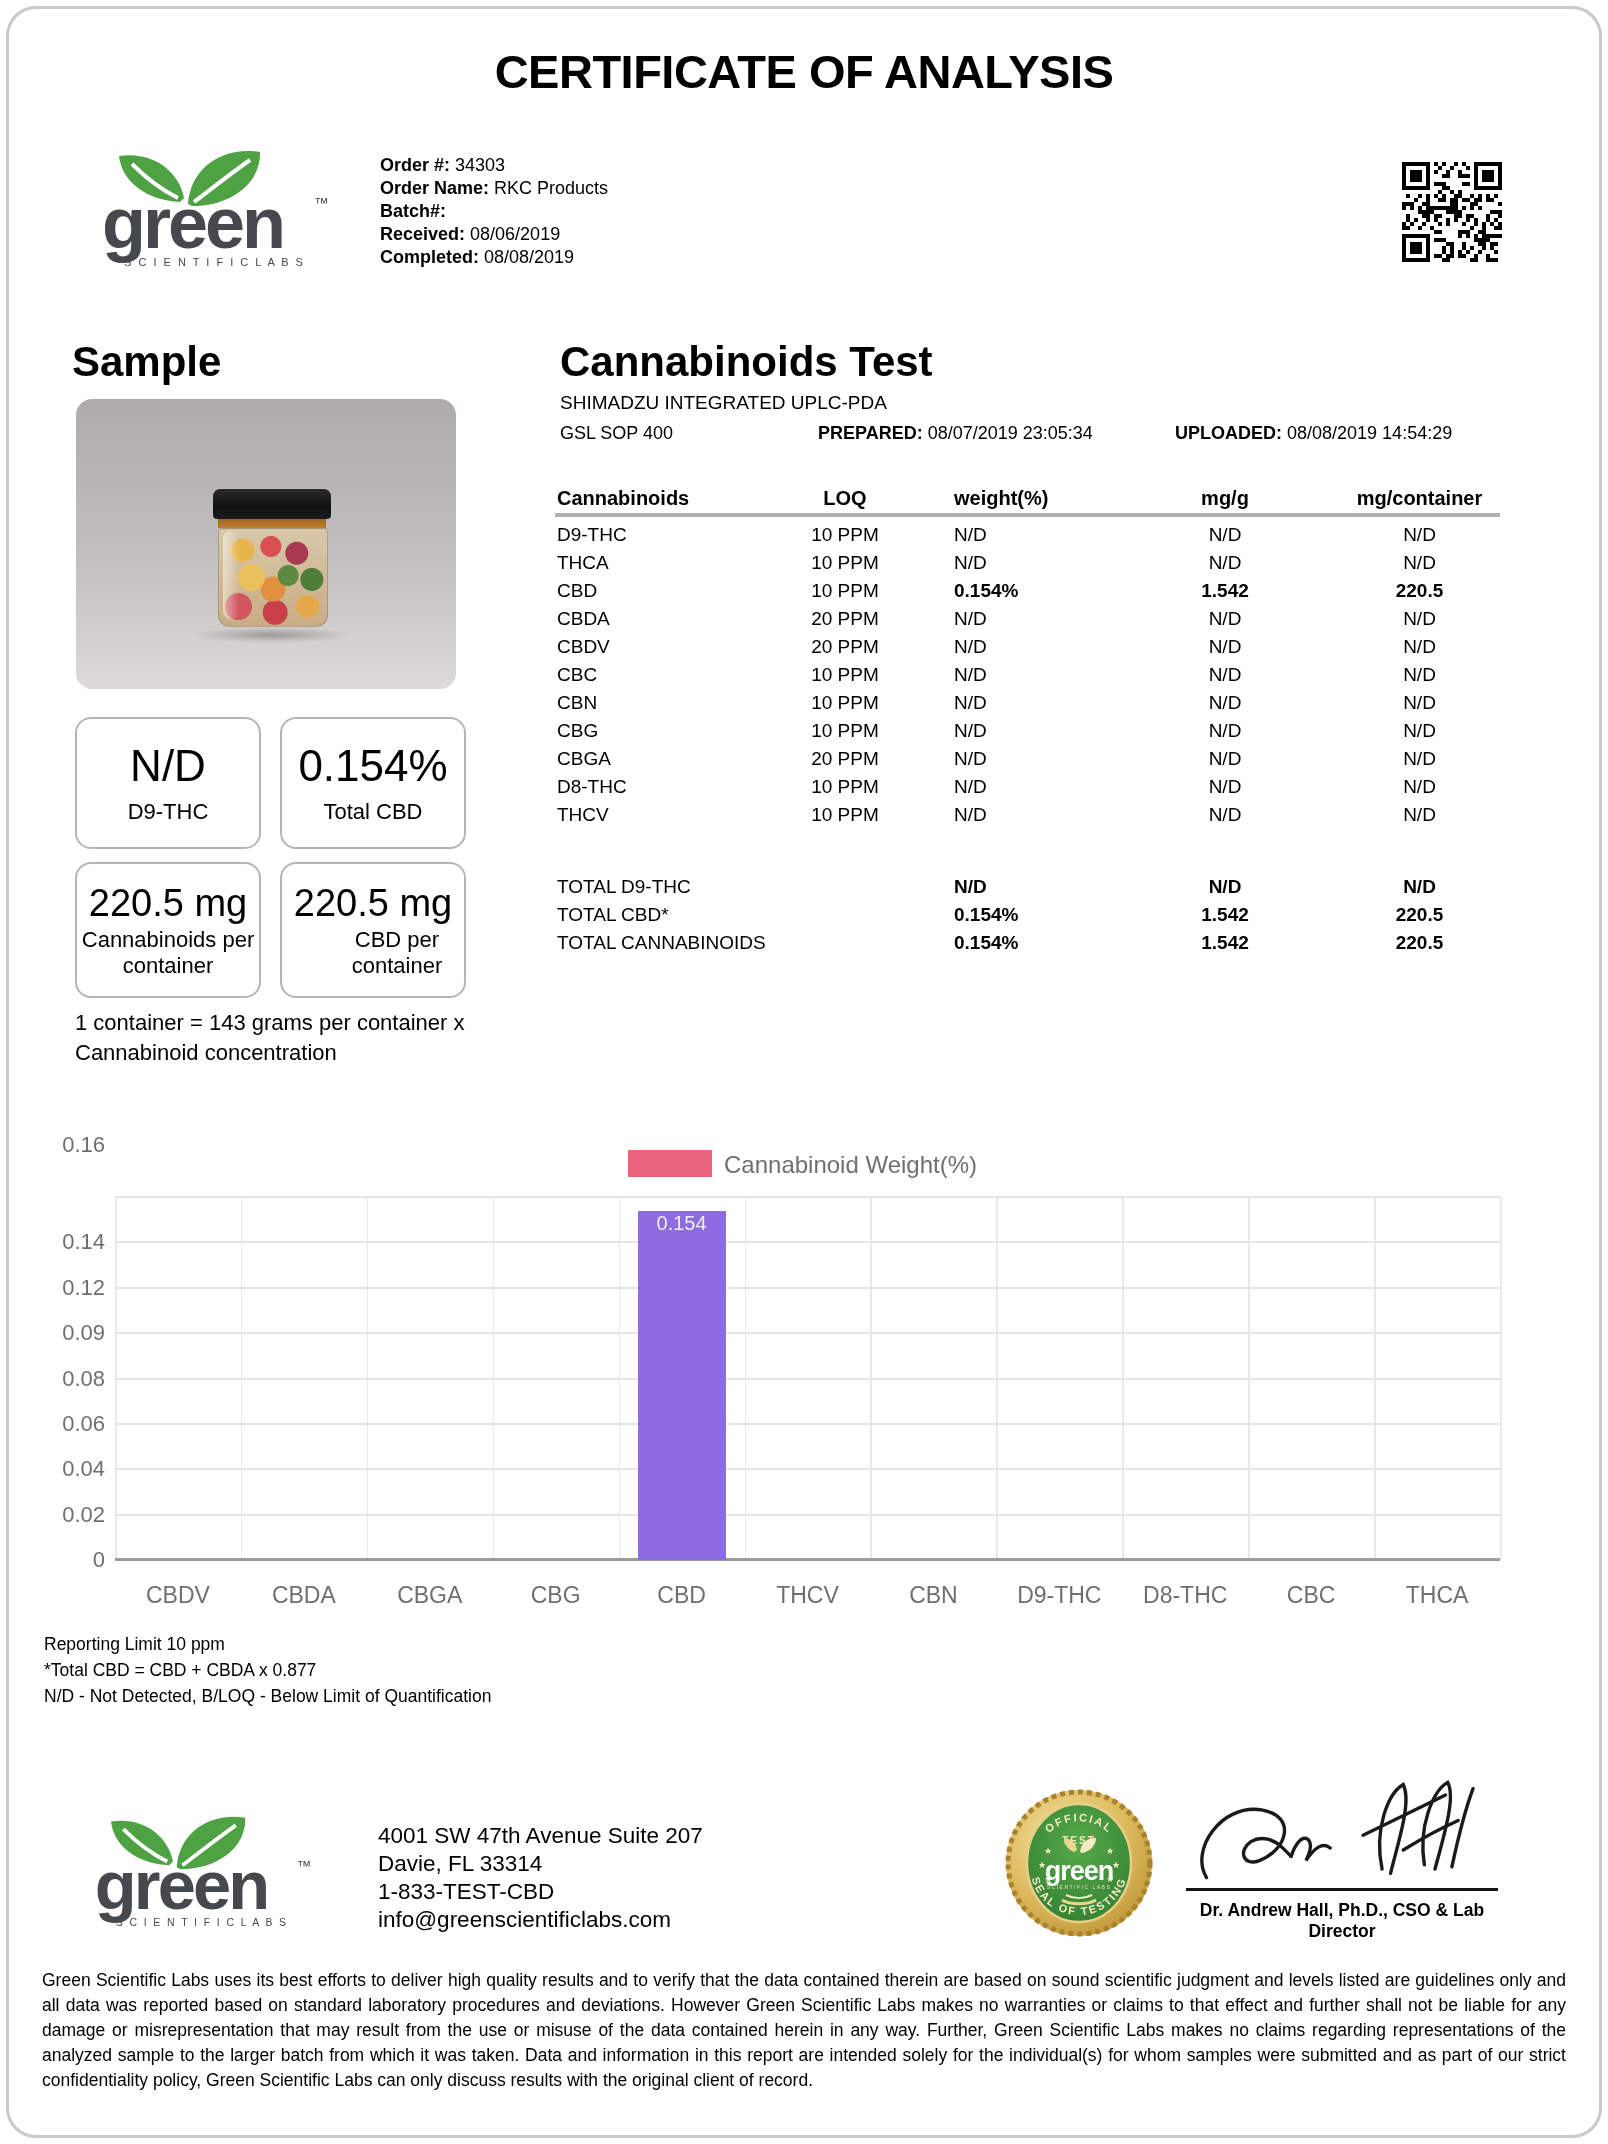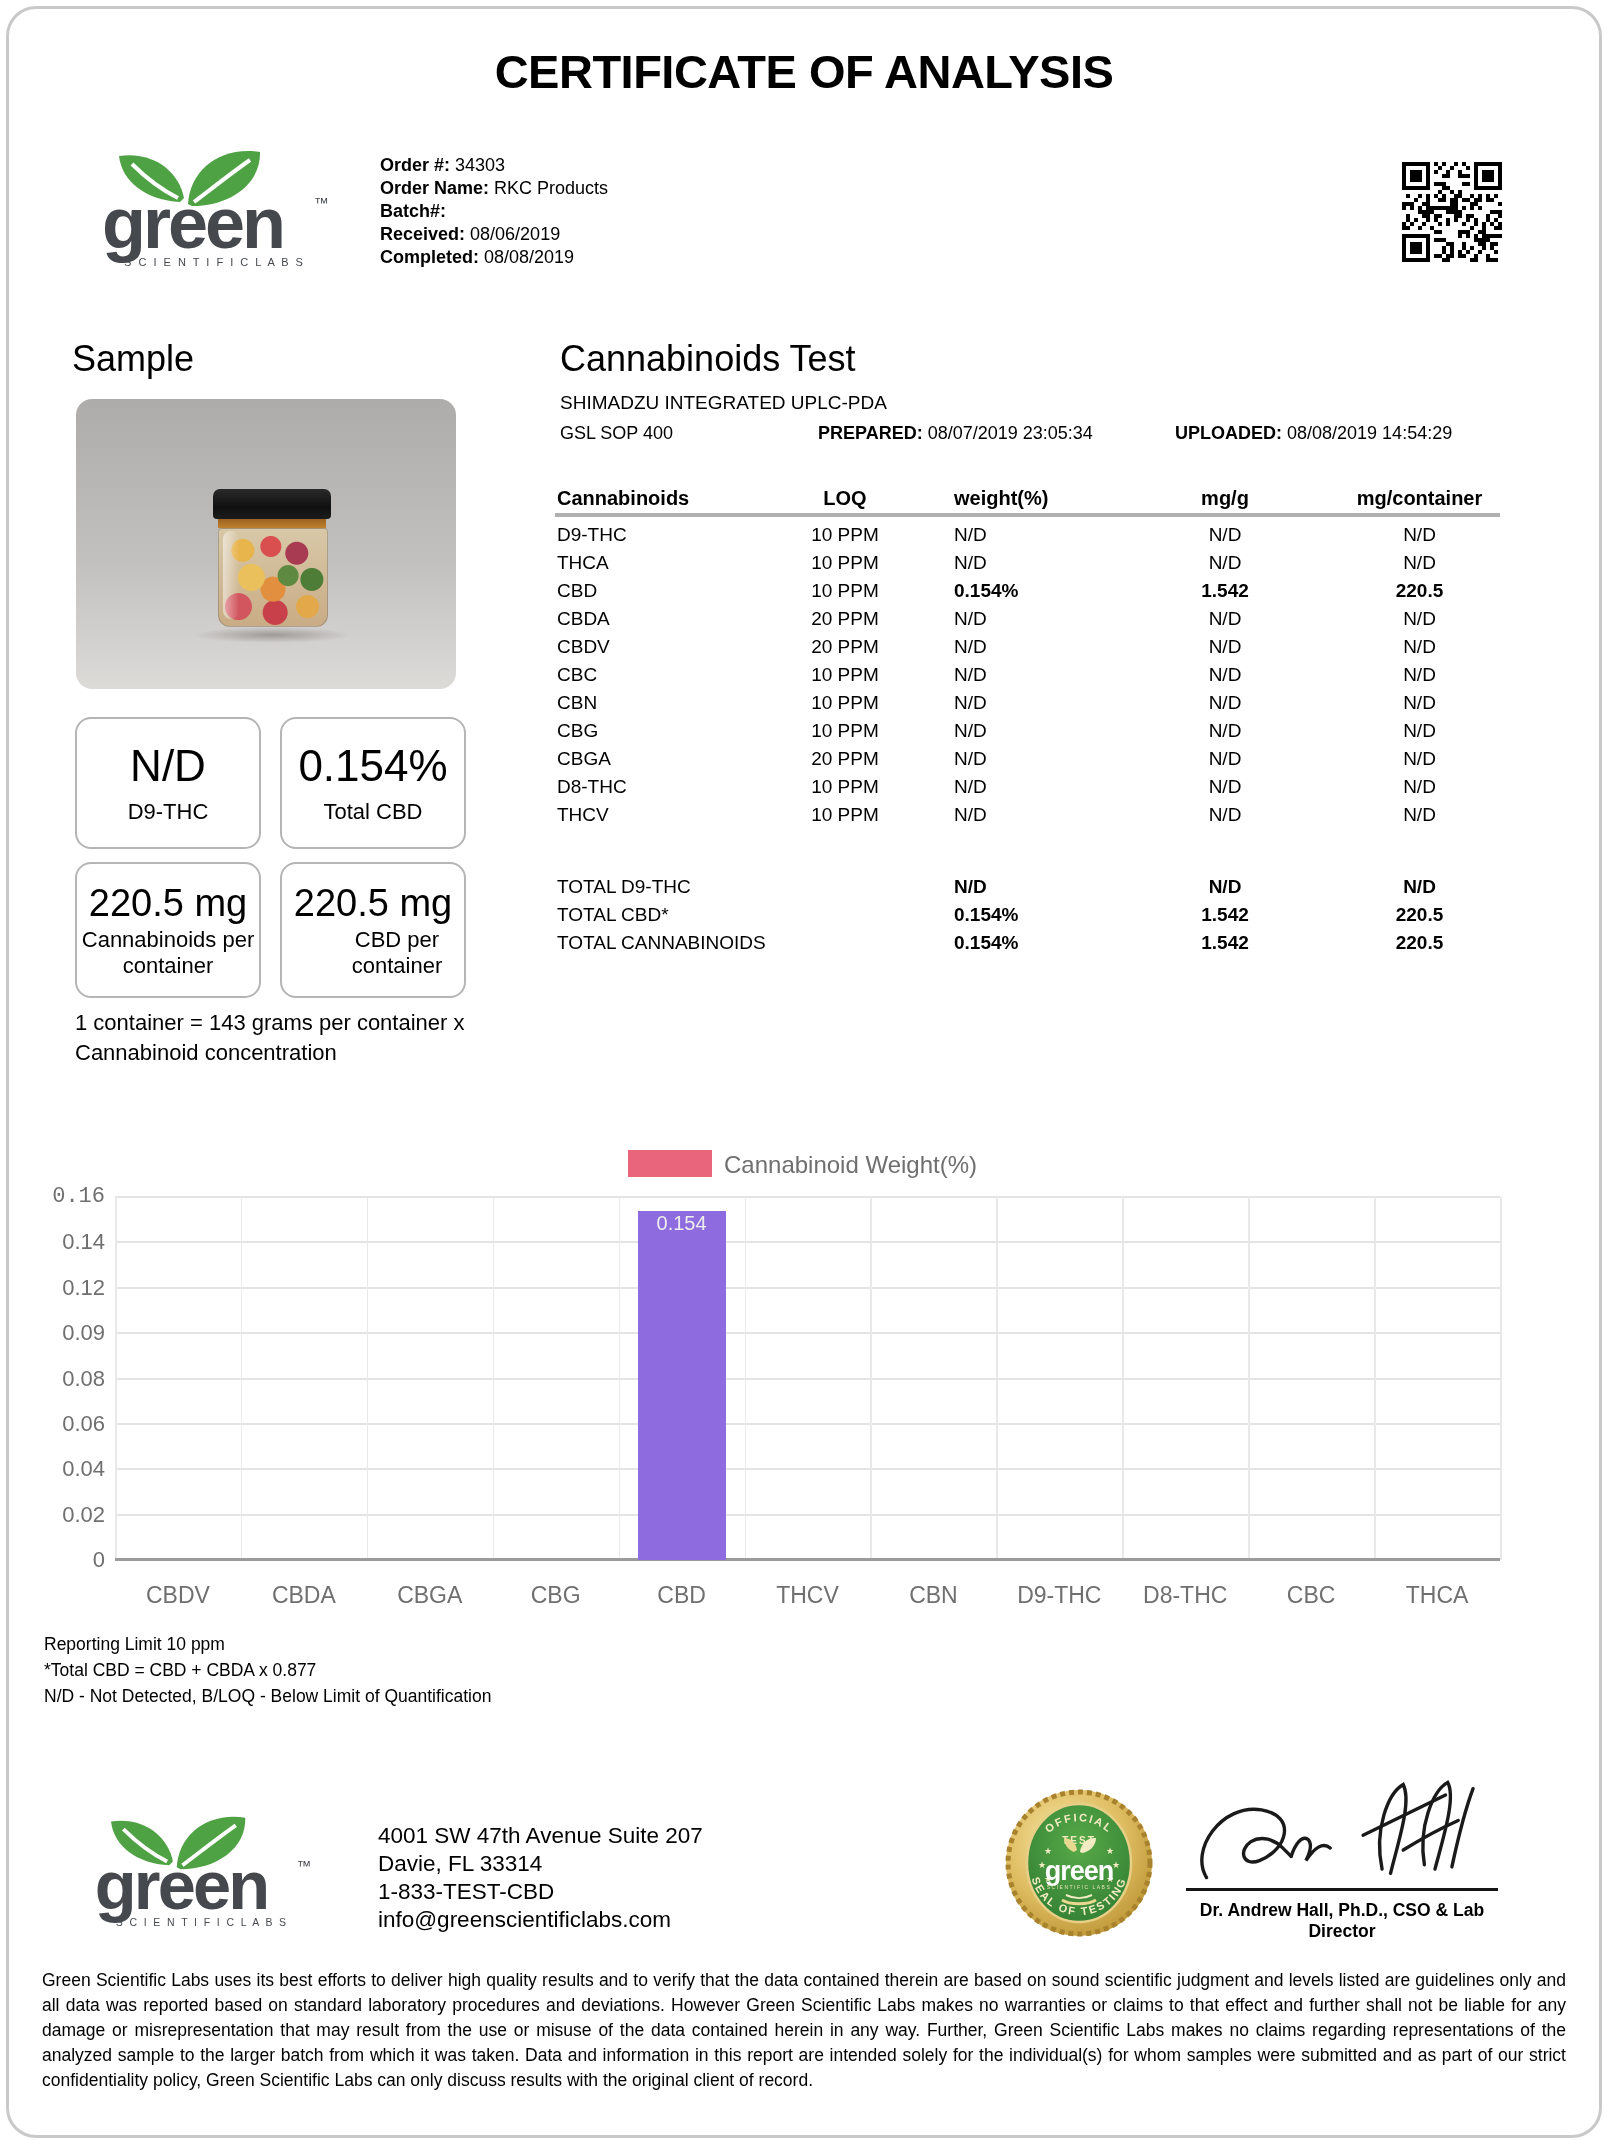--- a/index.html
+++ b/index.html
@@ -4,21 +4,21 @@
 <style>
   html,body{margin:0;padding:0;background:#fff;}
   body{width:1608px;height:2144px;position:relative;font-family:"Liberation Sans",sans-serif;color:#000;overflow:hidden;}
   .abs{position:absolute;}
   .page-border{position:absolute;left:6px;top:6px;right:6px;bottom:6px;border:3px solid #c9c9c9;border-radius:30px;pointer-events:none;}
   .doc-title{position:absolute;top:44px;left:0;width:100%;text-align:center;font-size:47px;font-weight:900;letter-spacing:-.5px;}
   
   .order-block{position:absolute;left:380px;top:154px;font-size:18px;line-height:23px;}
   .order-block b{font-weight:bold;}
   
-  .sec-heading{position:absolute;font-size:36px;font-weight:normal;}
+  .sec-heading{position:absolute;font-size:42px;font-weight:bold;}
   
   .photo{position:absolute;left:76px;top:399px;width:380px;height:290px;border-radius:16px;overflow:hidden;
          background:linear-gradient(180deg,#aeacaa 0%,#c2c0be 55%,#dddbd8 100%);}
   .jar{position:absolute;left:137px;top:90px;width:118px;height:140px;}
   .jar-shadow{position:absolute;left:-20px;top:138px;width:158px;height:16px;background:radial-gradient(ellipse at center,rgba(60,55,50,.35),transparent 70%);}
   .jar-lid{position:absolute;left:0;top:0;width:118px;height:30px;background:linear-gradient(180deg,#2a2a2a,#101010 60%,#1c1c1c);border-radius:7px 7px 4px 4px;}
   .jar-neck{position:absolute;left:5px;top:30px;width:108px;height:9px;background:linear-gradient(180deg,#9a641f,#c08030);}
   .jar-body{position:absolute;left:5px;top:39px;width:108px;height:97px;border-radius:4px 4px 12px 12px;border:1px solid rgba(110,105,100,.4);
     background:
       radial-gradient(circle at 22% 22%, #e8b44c 0 11px, transparent 12px),
@@ -459,21 +459,21 @@
     <div class="gridline-v" style="left: 755.455px;"></div>
     <div class="gridline-v" style="left: 881.364px;"></div>
     <div class="gridline-v" style="left: 1007.27px;"></div>
     <div class="gridline-v" style="left: 1133.18px;"></div>
     <div class="gridline-v" style="left: 1259.09px;"></div>
     <div class="gridline-v" style="left: 1385px;"></div>
     <div class="axis-zero"></div>
     <div class="bar" style="left: 522.591px; top: 13.6125px; height: 349.387px; background: rgb(142, 108, 223);"></div>
   </div>
 <div id="chart-yticks">
-    <div class="ytick" style="position: absolute; top: 1184px; font-family: Liberation Mono, monospace;">0.16</div>
+    <div class="ytick" style="position: absolute; top: 1132px;">0.16</div>
     <div class="ytick" style="position: absolute; top: 1229.38px;">0.14</div>
     <div class="ytick" style="position: absolute; top: 1274.75px;">0.12</div>
     <div class="ytick" style="position: absolute; top: 1320.12px;">0.09</div>
     <div class="ytick" style="position: absolute; top: 1365.5px;">0.08</div>
     <div class="ytick" style="position: absolute; top: 1410.88px;">0.06</div>
     <div class="ytick" style="position: absolute; top: 1456.25px;">0.04</div>
     <div class="ytick" style="position: absolute; top: 1501.62px;">0.02</div>
     <div class="ytick" style="position: absolute; top: 1547px;">0</div>
   </div>
 <div id="chart-xticks">

